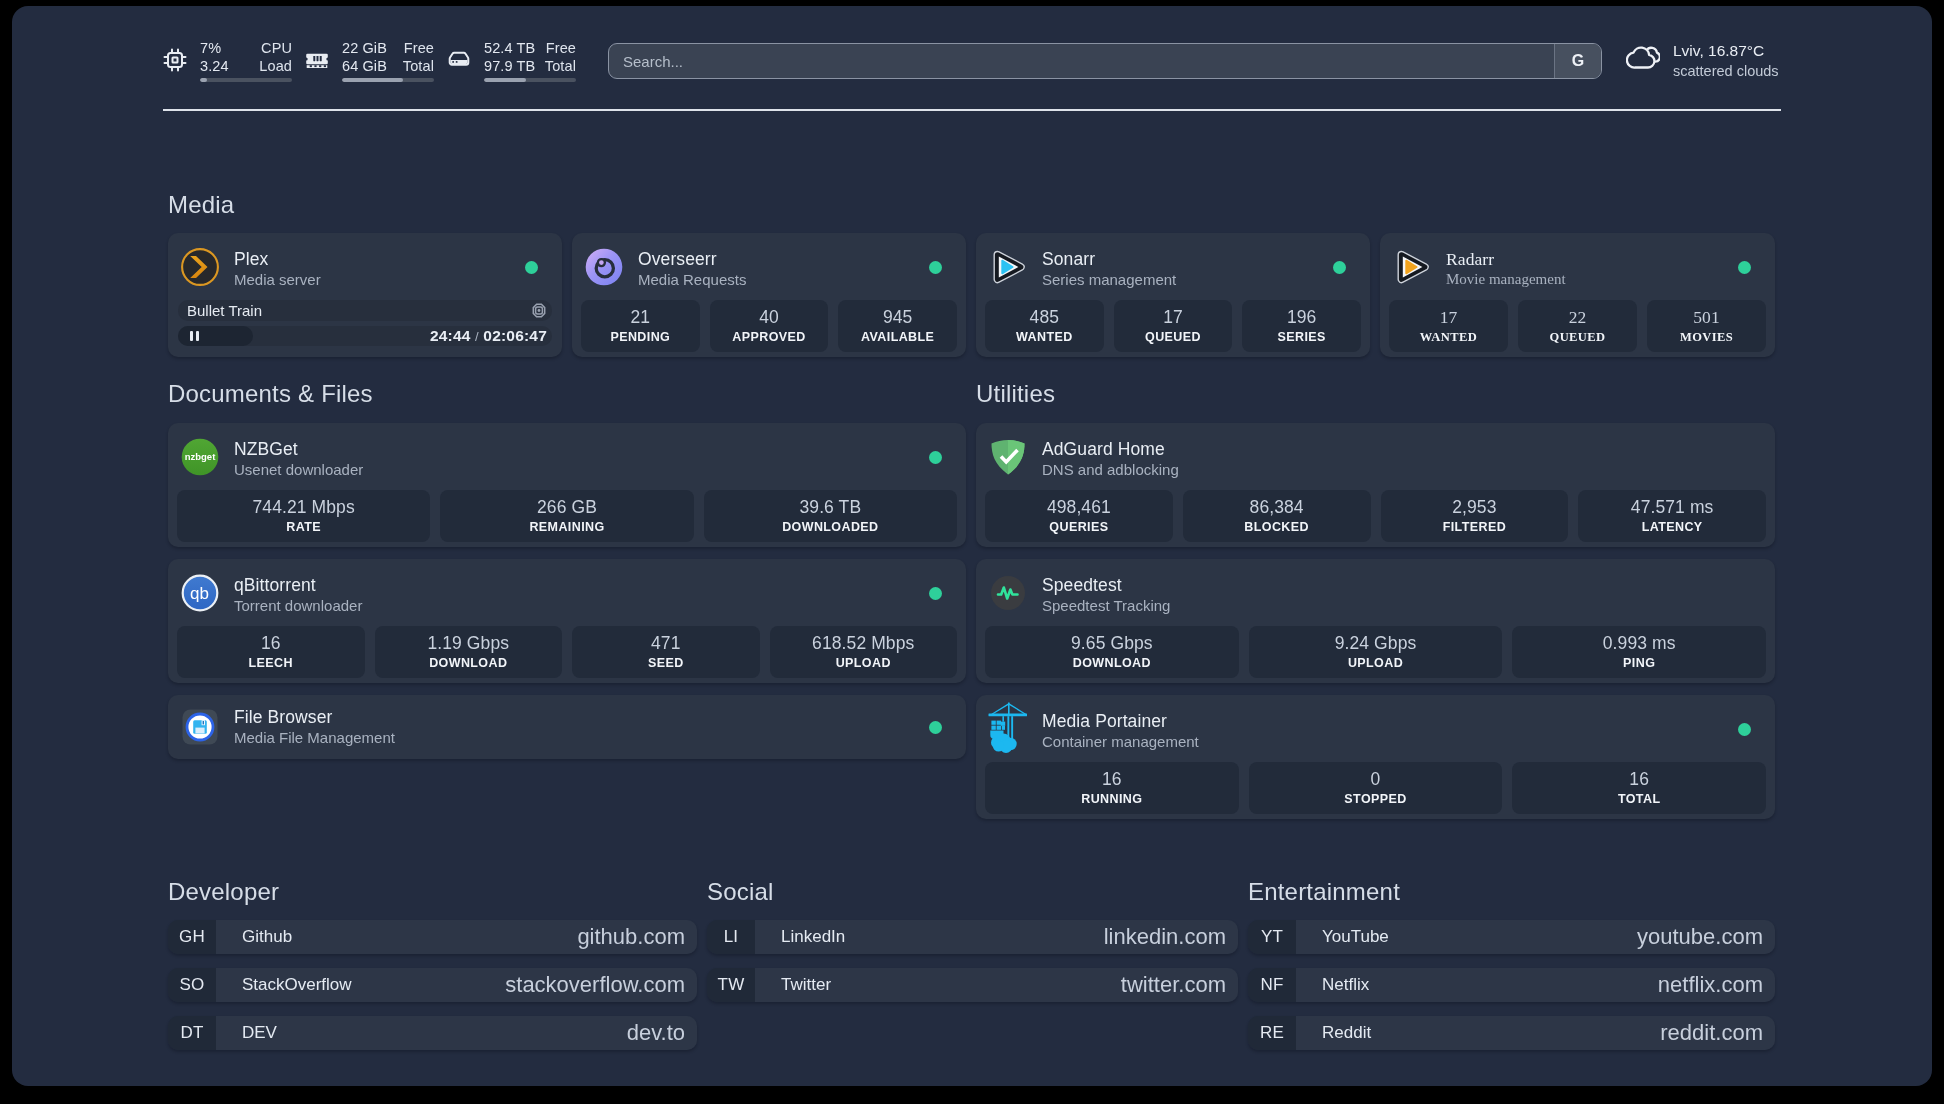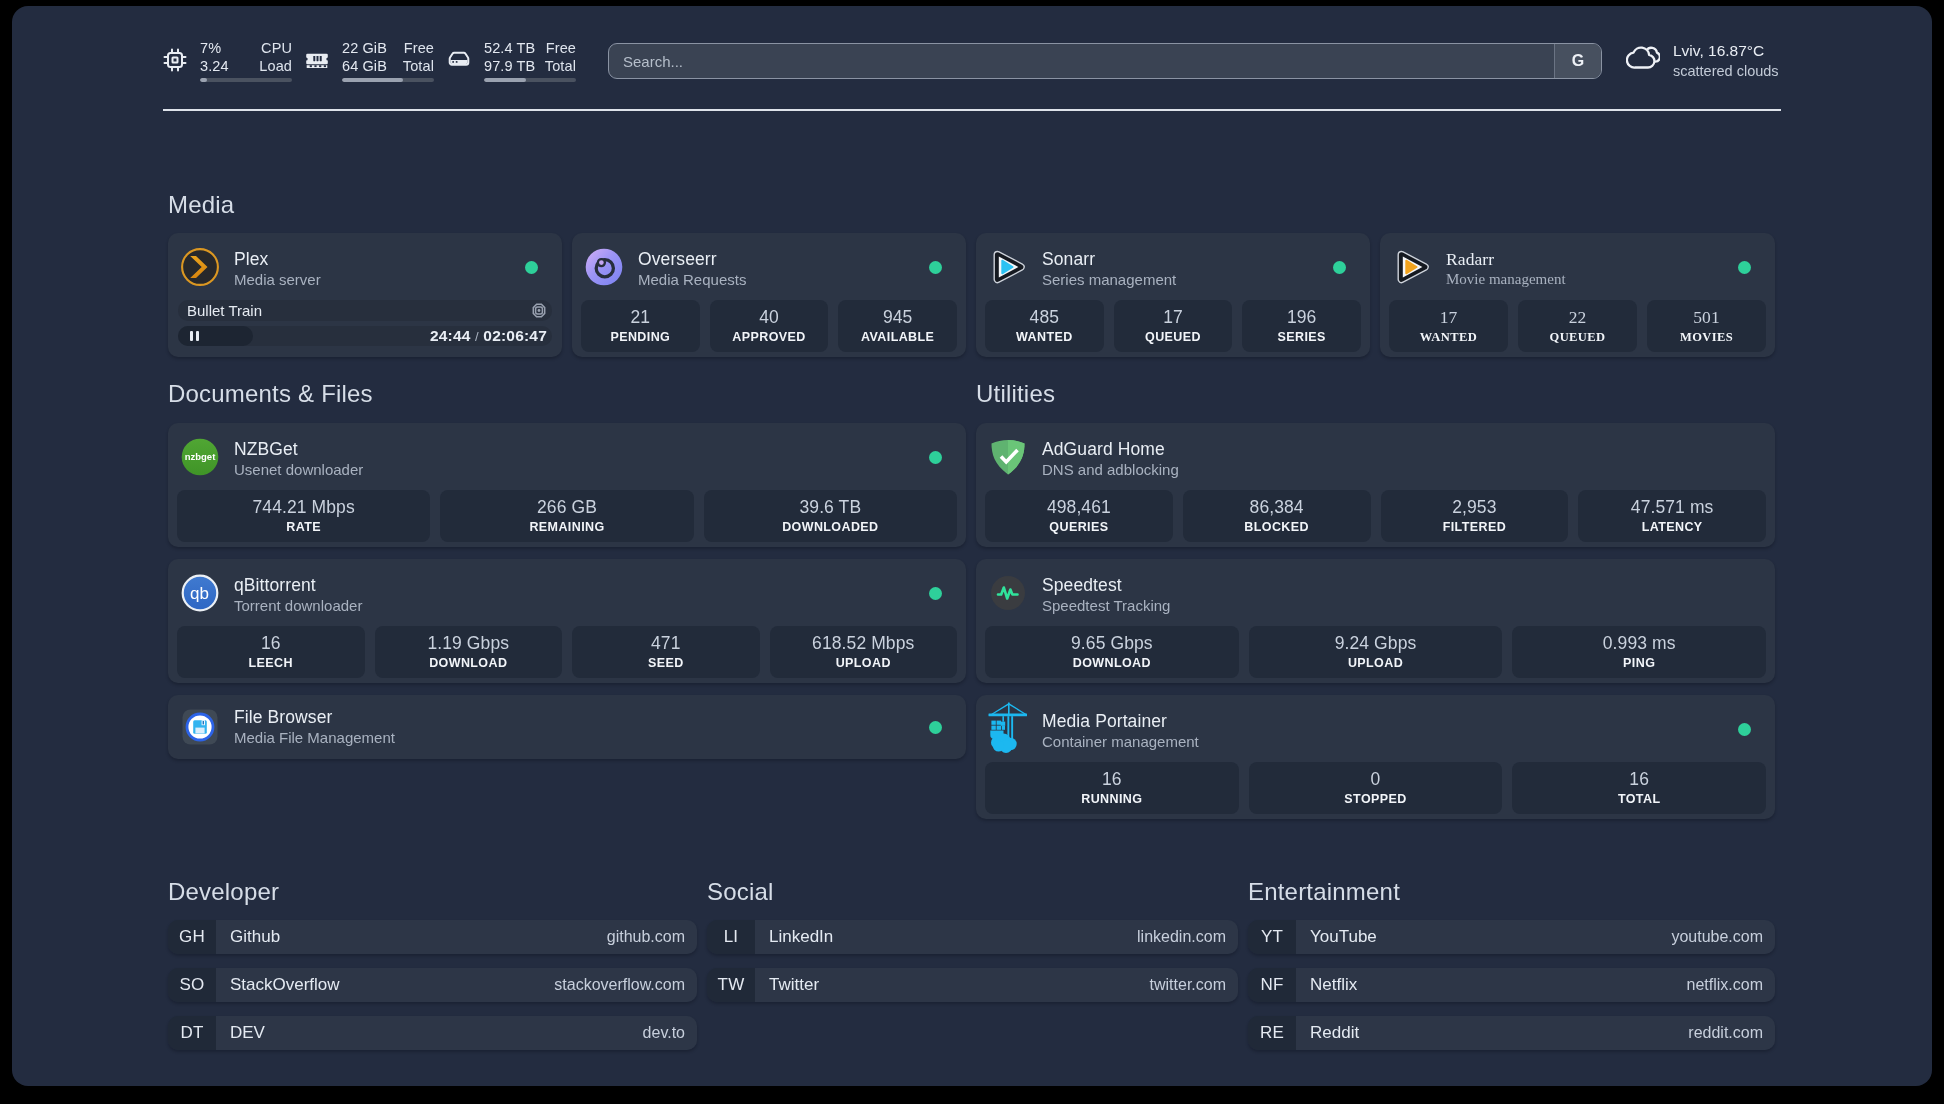--- a/index.html
+++ b/index.html
@@ -49,22 +49,22 @@
 .prog .pause { position:relative; margin-left:12px; display:flex; gap:3px; }
 .prog .pause i { display:block; width:3px; height:10px; background:#e8edf4; border-radius:1px; }
 .prog .time { margin-left:auto; padding-right:5px; font-size:15.5px; font-weight:600; color:#e9eef5; letter-spacing:0.2px; }
 .prog .time .sl { color:#aab3c1; font-weight:400; font-size:13px; }
 
 
 .bmcol { position:absolute; }
 .bm { display:flex; height:34px; margin-bottom:14px; box-shadow:0 2px 3px rgba(10,14,22,0.3); border-radius:10px; }
 .bm .ab { width:48px; background:#202938; border-radius:10px 0 0 10px; display:flex; align-items:center; justify-content:center; font-size:17px; font-weight:500; color:#e4e9f1; letter-spacing:0.2px; }
 .bm .bd { flex:1; background:#2d3647; border-radius:0 10px 10px 0; display:flex; align-items:center; }
-.bm .bd .nm { padding-left:14px; font-size:17px; font-weight:500; color:#e4eaf2; }
-.bm .bd .dm { margin-left:auto; padding-right:12px; font-size:16px; color:#c7cfdc; }
+.bm .bd .nm { padding-left:26px; font-size:17px; font-weight:500; color:#e4eaf2; }
+.bm .bd .dm { margin-left:auto; padding-right:12px; font-size:22px; color:#c7cfdc; }
 </style>
 </head>
 <body>
 <div class="page">
 
   <div class="sysgroup" style="left:151px;">
     <svg width="24" height="24" viewBox="0 0 24 24" fill="none" stroke="#e8ecf2" stroke-width="2" stroke-linecap="round">
         <rect x="5" y="5" width="14" height="14" rx="2.5"></rect>
         <rect x="9.5" y="9.5" width="5" height="5" rx="0.5"></rect>
         <path d="M9 1.5v3M15 1.5v3M9 19.5v3M15 19.5v3M1.5 9h3M1.5 15h3M19.5 9h3M19.5 15h3"></path>

